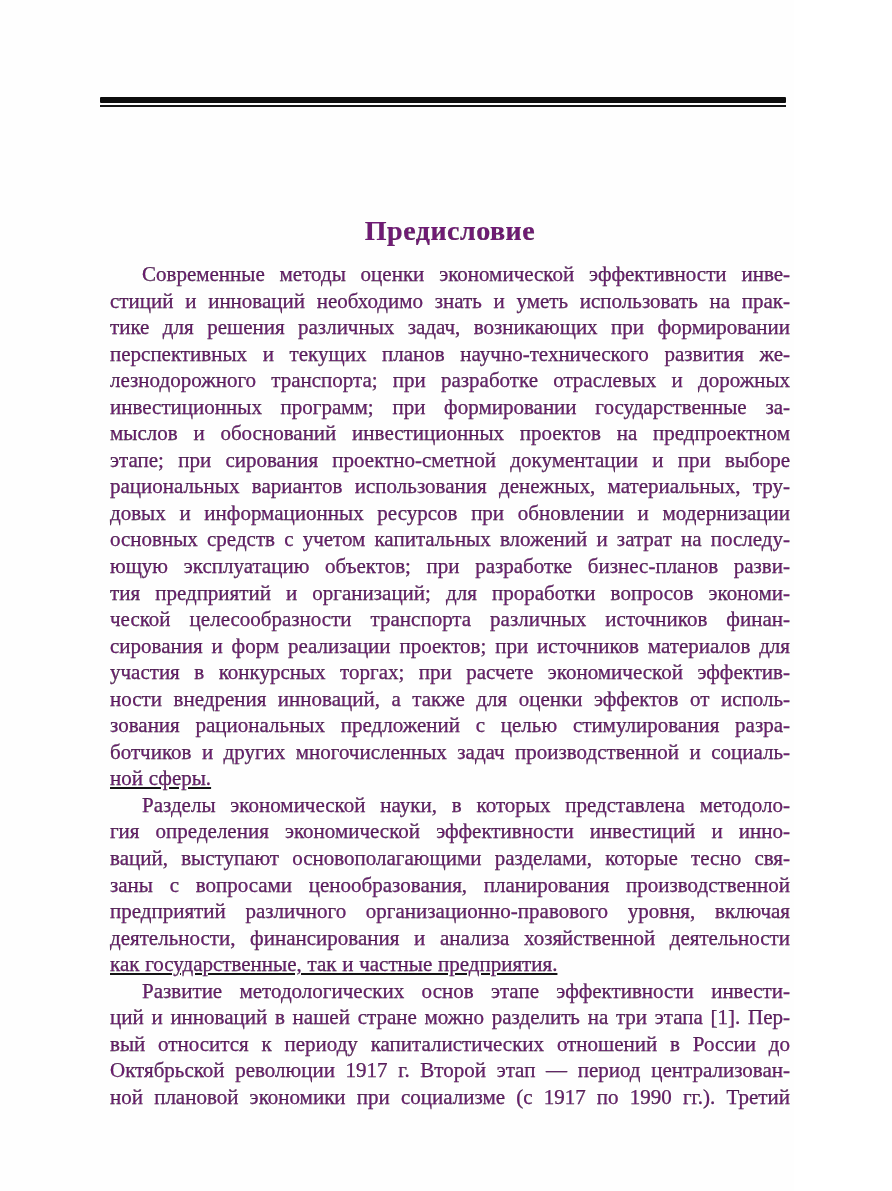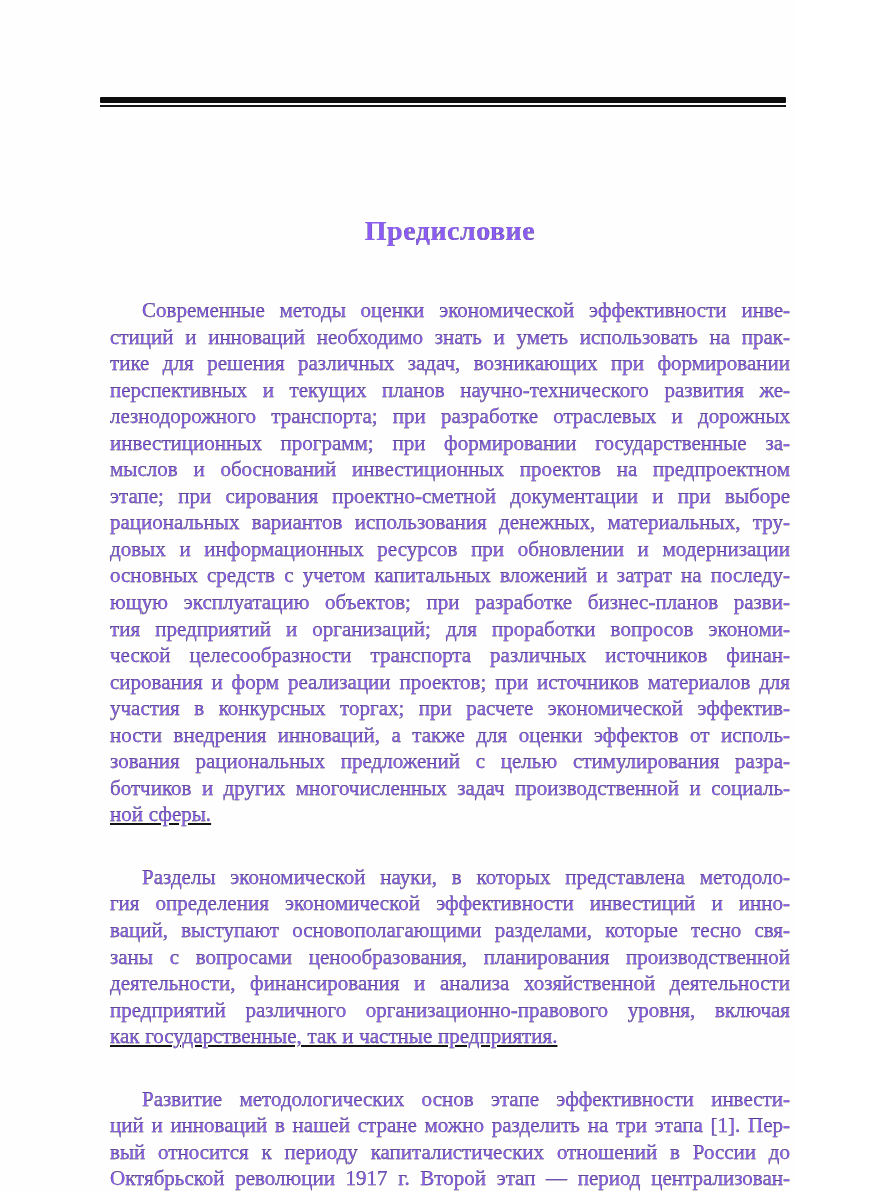--- a/index.html
+++ b/index.html
@@ -7,21 +7,21 @@
     padding: 0;
     background: #ffffff;
   }
   .page {
     position: relative;
     width: 794px;
     height: 1191px;
     background: #fefefe;
     overflow: hidden;
     font-family: "Liberation Serif", "DejaVu Serif", serif;
-    color: #8b5cf6;
+    color: #701a75;
   }
   .top-rule {
     position: absolute;
     top: 97px;
     left: 100px;
     width: 686px;
   }
   .top-rule .rule-thick {
     height: 6px;
     background: #0d0d0d;
@@ -57,21 +57,20 @@
   .paragraph {
     margin: 0;
   }
   .line {
     text-align: justify;
     text-align-last: justify;
     word-spacing: 0.5px;
   }
   .line.indent {
     text-indent: 32px;
-    margin-top: 36px;
   }
   .line.final {
     text-align-last: left;
     text-decoration: underline;
   }
 </style>
 </head>
 <body>
 
 <div class="page">
@@ -104,22 +103,22 @@
         <div class="line">ности внедрения инноваций, а также для оценки эффектов от исполь-</div>
         <div class="line">зования рациональных предложений с целью стимулирования разра-</div>
         <div class="line">ботчиков и других многочисленных задач производственной и социаль-</div>
         <div class="line final">ной сферы.</div>
       </div>
       <div class="paragraph">
         <div class="line indent">Разделы экономической науки, в которых представлена методоло-</div>
         <div class="line">гия определения экономической эффективности инвестиций и инно-</div>
         <div class="line">ваций, выступают основополагающими разделами, которые тесно свя-</div>
         <div class="line">заны с вопросами ценообразования, планирования производственной</div>
+        <div class="line">предприятий различного организационно-правового уровня, включая</div>
         <div class="line">деятельности, финансирования и анализа хозяйственной деятельности</div>
-        <div class="line">предприятий различного организационно-правового уровня, включая</div>
         <div class="line final">как государственные, так и частные предприятия.</div>
       </div>
       <div class="paragraph">
         <div class="line indent">Развитие методологических основ этапе эффективности инвести-</div>
         <div class="line">ций и инноваций в нашей стране можно разделить на три этапа [1]. Пер-</div>
         <div class="line">вый относится к периоду капиталистических отношений в России до</div>
         <div class="line">Октябрьской революции 1917 г. Второй этап — период централизован-</div>
         <div class="line">ной плановой экономики при социализме (с 1917 по 1990 гг.). Третий</div>
       </div>
     </div>

